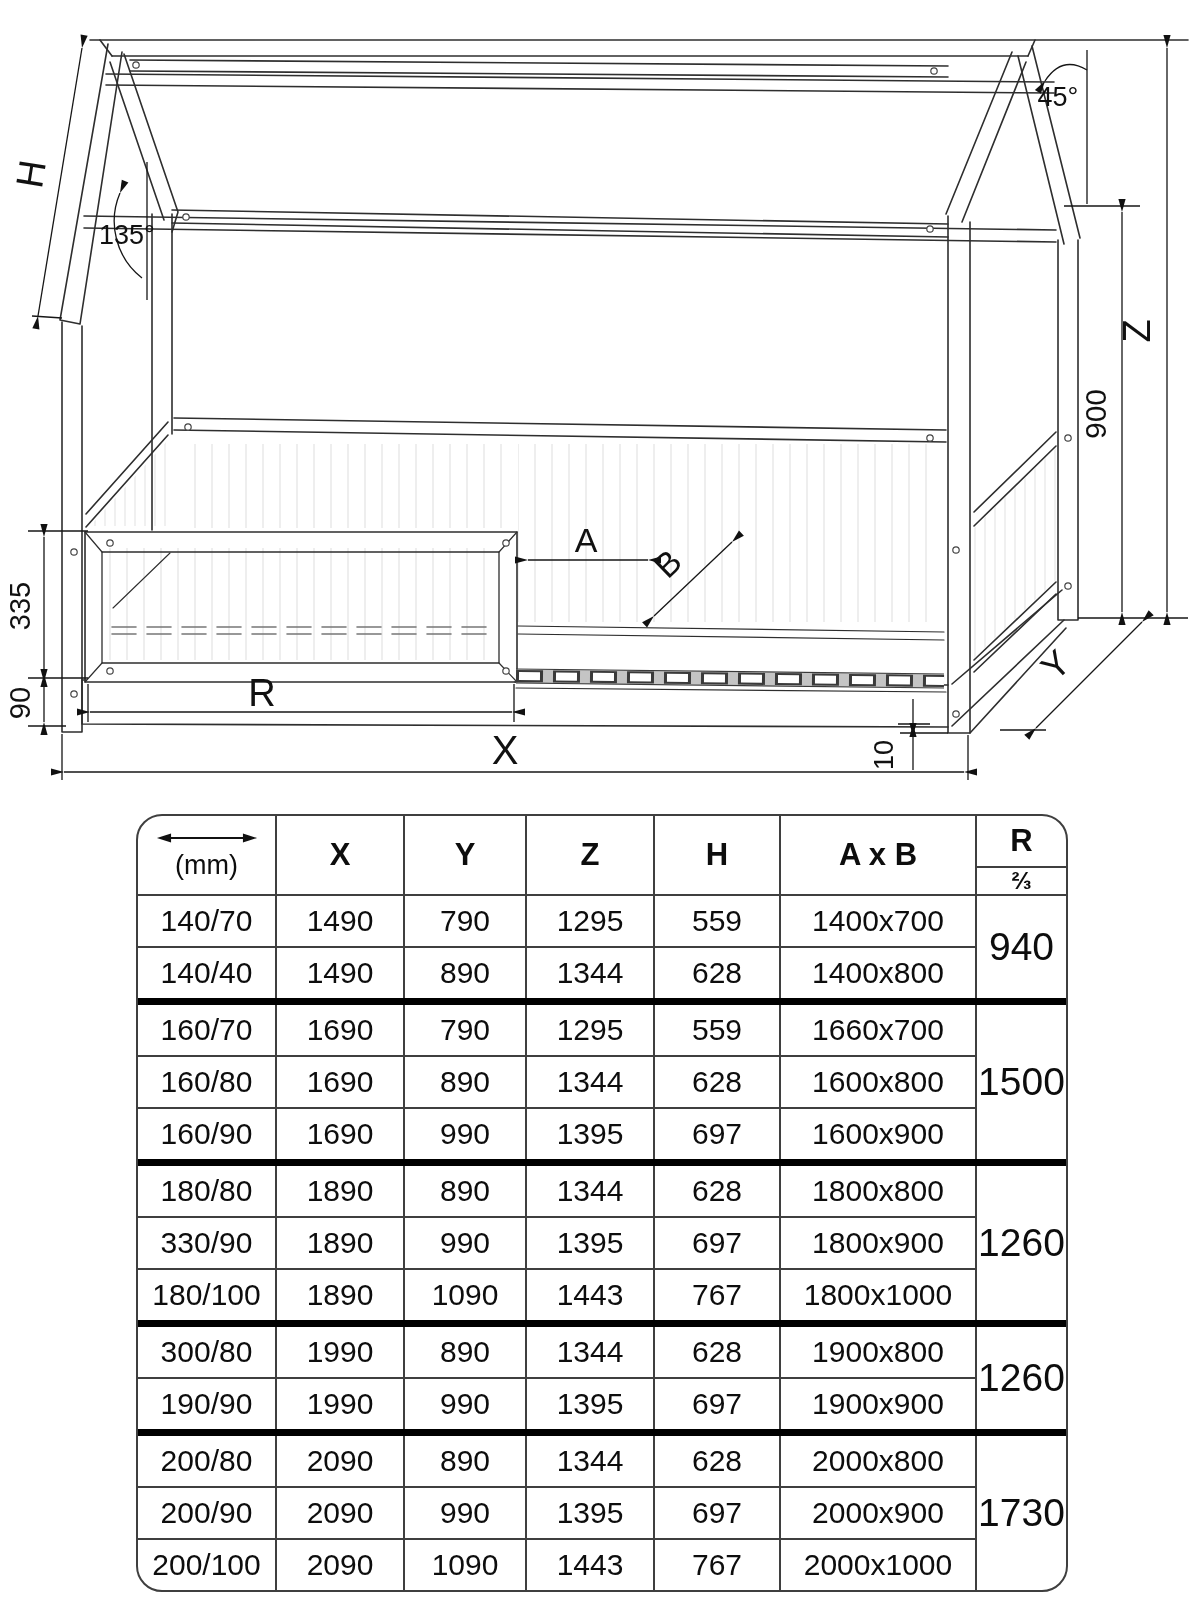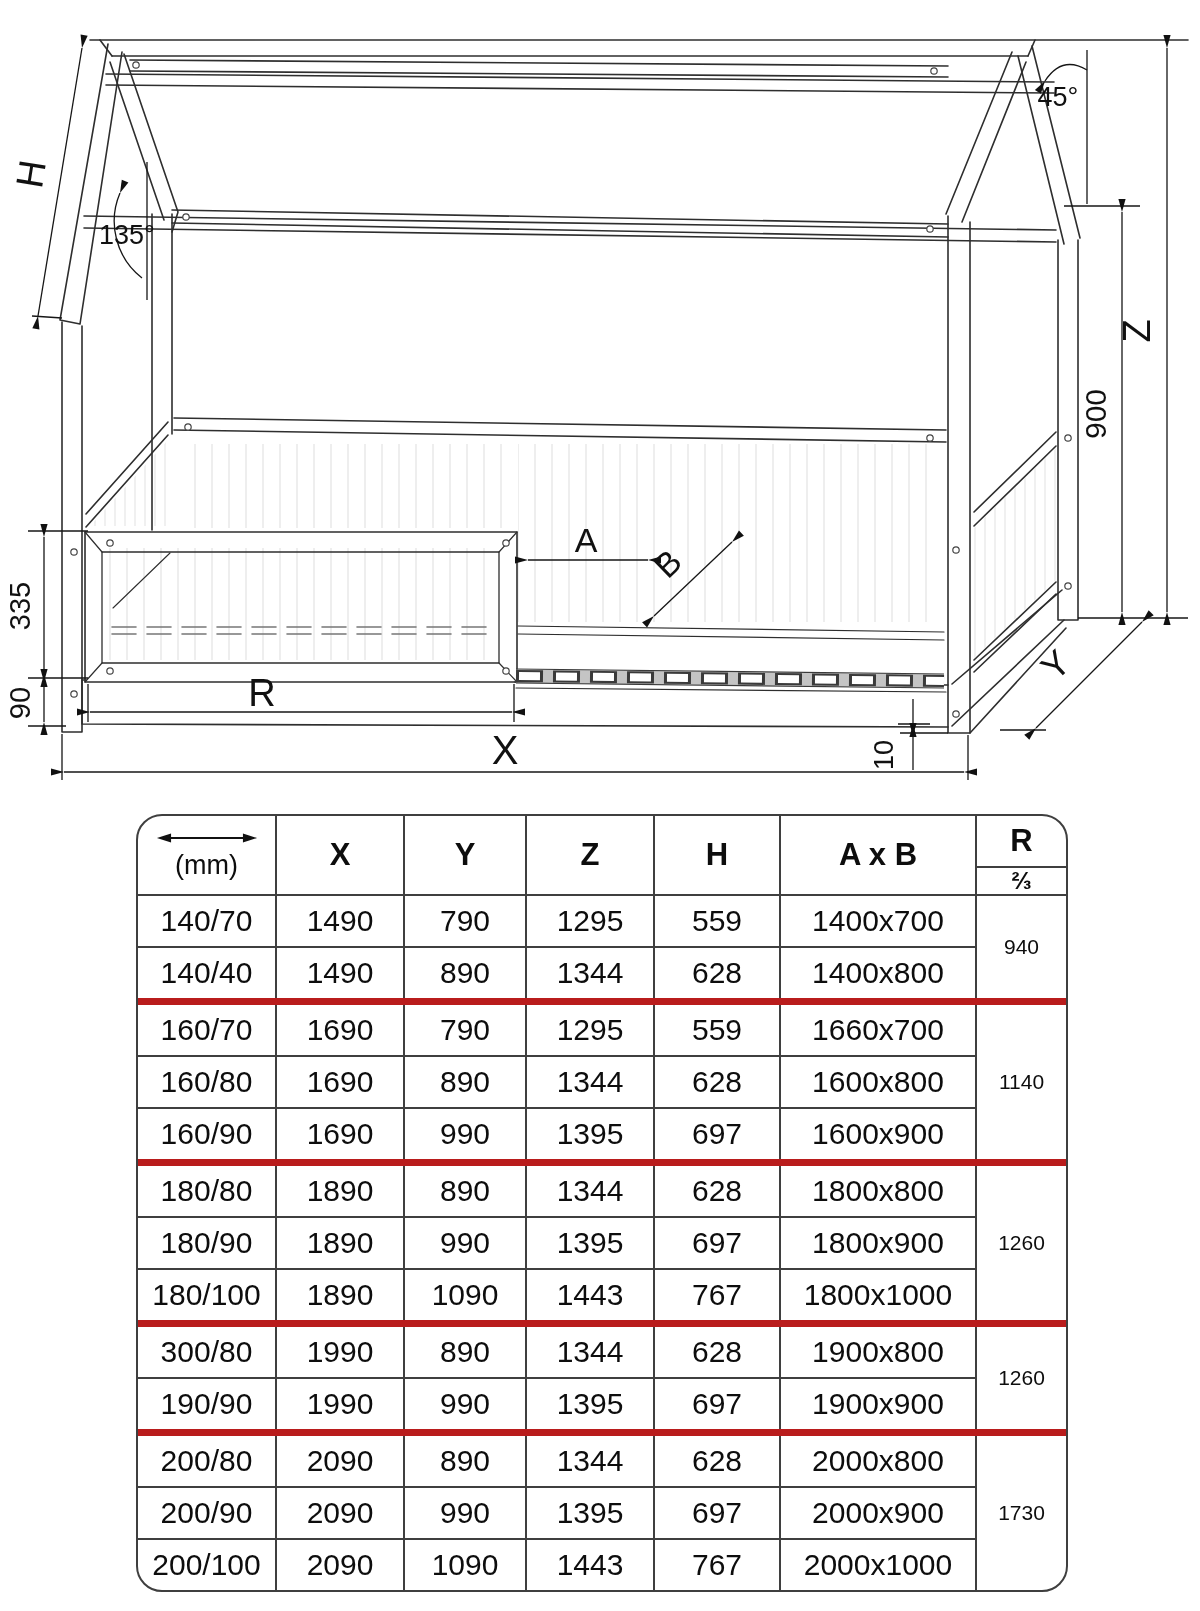--- a/index.html
+++ b/index.html
@@ -8,27 +8,27 @@
   .drawing{display:block;}
   
   .table-wrap{position:absolute;left:136px;top:814px;width:928px;border:2px solid #3f3f3f;
               border-radius:26px;overflow:hidden;background:#fff;}
   table.spec{border-collapse:collapse;table-layout:fixed;width:100%;}
   .spec th,.spec td{border-left:2px solid #3f3f3f;border-top:2px solid #3f3f3f;
       text-align:center;vertical-align:middle;padding:0;color:#0d0d0d;}
   .spec th:first-child,.spec td:first-child{border-left:none;}
   .spec thead th{border-top:none;height:78px;font-size:31px;font-weight:bold;}
   .spec td{height:50px;font-size:30px;font-weight:normal;}
-  .spec tr.group-start td{border-top:7px solid #b91c1c;}
+  .spec tr.group-start td{border-top:7px solid #000000;}
   .mm-head .mm-label{font-size:27px;font-weight:normal;margin-top:2px;}
   .mm-head svg{display:block;margin:0 auto 4px auto;}
   th.r-head{padding:0;}
   .r-head .r-top{height:50px;line-height:50px;border-bottom:2px solid #3f3f3f;font-size:31px;}
   .r-head .r-bottom{height:26px;line-height:26px;font-size:24px;}
-  td.rcell{font-size:21px;text-align:center;}
+  td.rcell{font-size:39px;text-align:center;}
 </style>
 </head>
 <body>
 
 <div class="canvas">
 
   <svg class="drawing" width="1200" height="790" viewBox="0 0 1200 790">
     <defs>
       <marker id="ma" markerUnits="userSpaceOnUse" markerWidth="15" markerHeight="10" refX="1.5" refY="5" orient="auto-start-reverse">
         <path d="M1.5,5 L14.5,1.4 L14.5,8.6 z" fill="#111" stroke="none"></path>
@@ -219,21 +219,21 @@
             <td>628</td>
             <td>1400x800</td>
           </tr>
           <tr class="group-start">
             <td>160/70</td>
             <td>1690</td>
             <td>790</td>
             <td>1295</td>
             <td>559</td>
             <td>1660x700</td>
-            <td rowspan="3" class="rcell">1140</td>
+            <td rowspan="3" class="rcell">1500</td>
           </tr>
           <tr>
             <td>160/80</td>
             <td>1690</td>
             <td>890</td>
             <td>1344</td>
             <td>628</td>
             <td>1600x800</td>
           </tr>
           <tr>
@@ -247,21 +247,21 @@
           <tr class="group-start">
             <td>180/80</td>
             <td>1890</td>
             <td>890</td>
             <td>1344</td>
             <td>628</td>
             <td>1800x800</td>
             <td rowspan="3" class="rcell">1260</td>
           </tr>
           <tr>
-            <td>180/90</td>
+            <td>330/90</td>
             <td>1890</td>
             <td>990</td>
             <td>1395</td>
             <td>697</td>
             <td>1800x900</td>
           </tr>
           <tr>
             <td>180/100</td>
             <td>1890</td>
             <td>1090</td>

